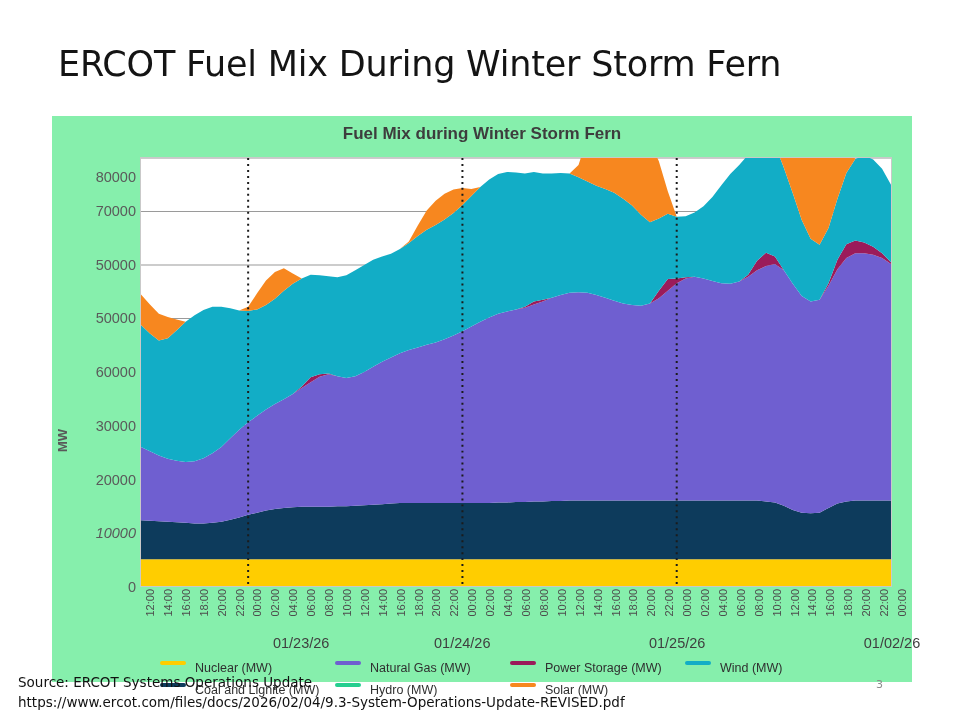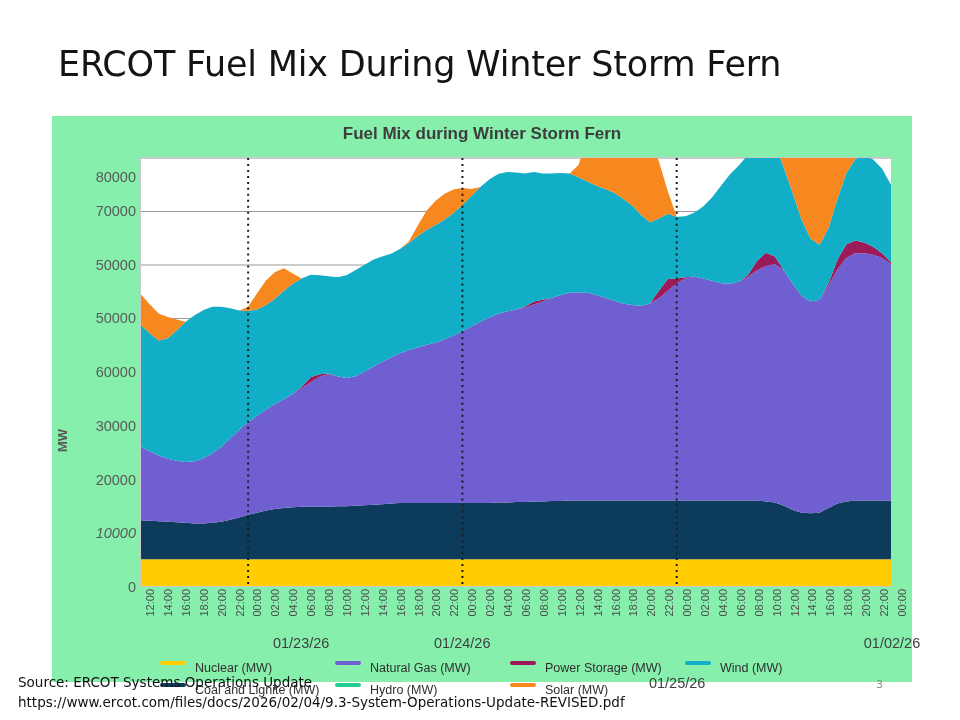--- a/index.html
+++ b/index.html
@@ -189,21 +189,21 @@
         <div class="xtick" style="left: 666.476px;">14:00</div>
         <div class="xtick" style="left: 684.381px;">16:00</div>
         <div class="xtick" style="left: 702.286px;">18:00</div>
         <div class="xtick" style="left: 720.19px;">20:00</div>
         <div class="xtick" style="left: 738.095px;">22:00</div>
         <div class="xtick" style="left: 756px;">00:00</div>
       </div>
     <div id="x-daylabels">
         <div class="xday" style="left: 161.143px;">01/23/26</div>
         <div class="xday" style="left: 322.286px;">01/24/26</div>
-        <div class="xday" style="left: 537.143px; margin-top: 40px;">01/25/26</div>
+        <div class="xday" style="left: 537.143px;">01/25/26</div>
         <div class="xday" style="left: 752px;">01/02/26</div>
       </div>
 
     <div id="legend">
         <div class="legend-item">
           <span class="legend-swatch" style="background: rgb(255, 205, 0);"></span>
           <span class="legend-label">Nuclear (MW)</span>
         </div>
         <div class="legend-item">
           <span class="legend-swatch" style="background: rgb(111, 95, 208);"></span>

